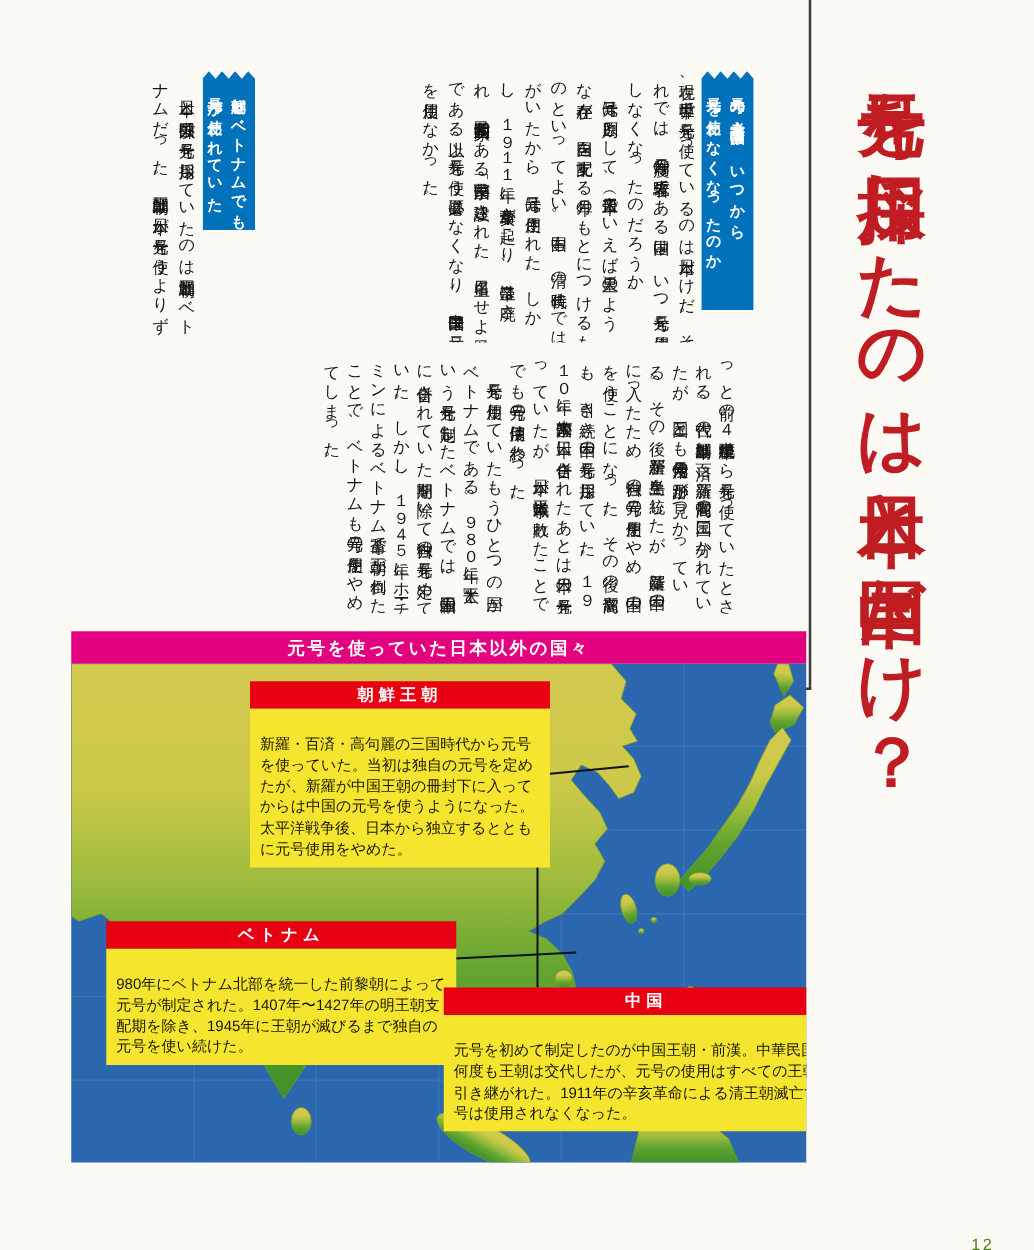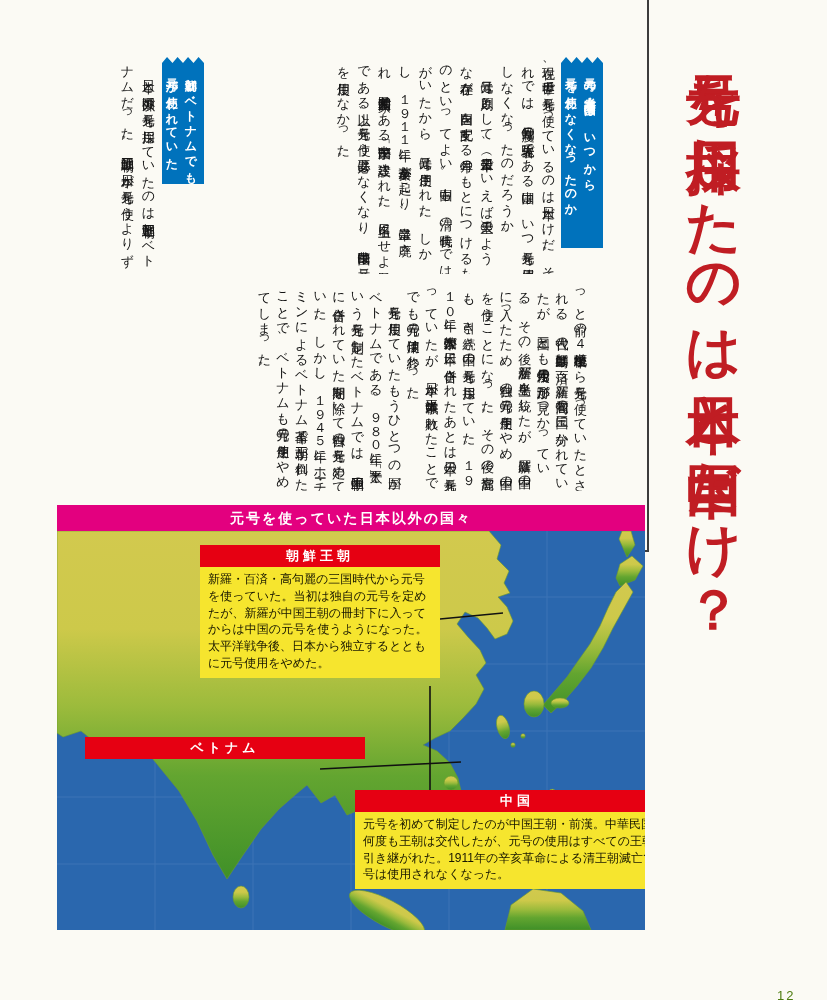--- a/index.html
+++ b/index.html
@@ -50,21 +50,21 @@
   .map-body { position:relative; width:588px; height:399px; background:#2a67ae; overflow:hidden; }
   .map-body svg { position:absolute; left:0; top:0; }
 
   .callout { position:absolute; }
   .callout-label {
     background:#e60012; color:#fff; font-weight:700; font-size:13px;
     text-align:center; height:22px; line-height:22px; letter-spacing:4px;
   }
   .callout-text {
     background:#f6e52e; color:#171600; font-size:12px; line-height:16.8px;
-    padding:4px 8px 6px 8px;
+    padding:20px 8px 6px 8px;
   }
   .co-korea   { left:143px; top:14px;  width:240px; }
   .co-vietnam { left:28px;  top:206px; width:280px; }
   .co-china   { left:298px; top:259px; width:324px; }
 
   .page-number { position:absolute; left:777px; top:988px; font-size:13px; color:#4d7c0f; letter-spacing:2px; }
 </style>
 </head>
 <body>
 
@@ -160,20 +160,21 @@
         </g>
       </svg>
 
       <div class="callout co-korea">
         <div class="callout-label">朝鮮王朝</div>
         <div class="callout-text">新羅・百済・高句麗の三国時代から元号を使っていた。当初は独自の元号を定めたが、新羅が中国王朝の冊封下に入ってからは中国の元号を使うようになった。太平洋戦争後、日本から独立するとともに元号使用をやめた。</div>
       </div>
 
       <div class="callout co-vietnam">
         <div class="callout-label">ベトナム</div>
+        <div class="callout-text">980年にベトナム北部を統一した前黎朝によって元号が制定された。1407年〜1427年の明王朝支配期を除き、1945年に王朝が滅びるまで独自の元号を使い続けた。</div>
       </div>
 
       <div class="callout co-china">
         <div class="callout-label">中国</div>
         <div class="callout-text">元号を初めて制定したのが中国王朝・前漢。中華民国、何度も王朝は交代したが、元号の使用はすべての王朝に引き継がれた。1911年の辛亥革命による清王朝滅亡で元号は使用されなくなった。</div>
       </div>
 
     </div>
   </figure>
 

